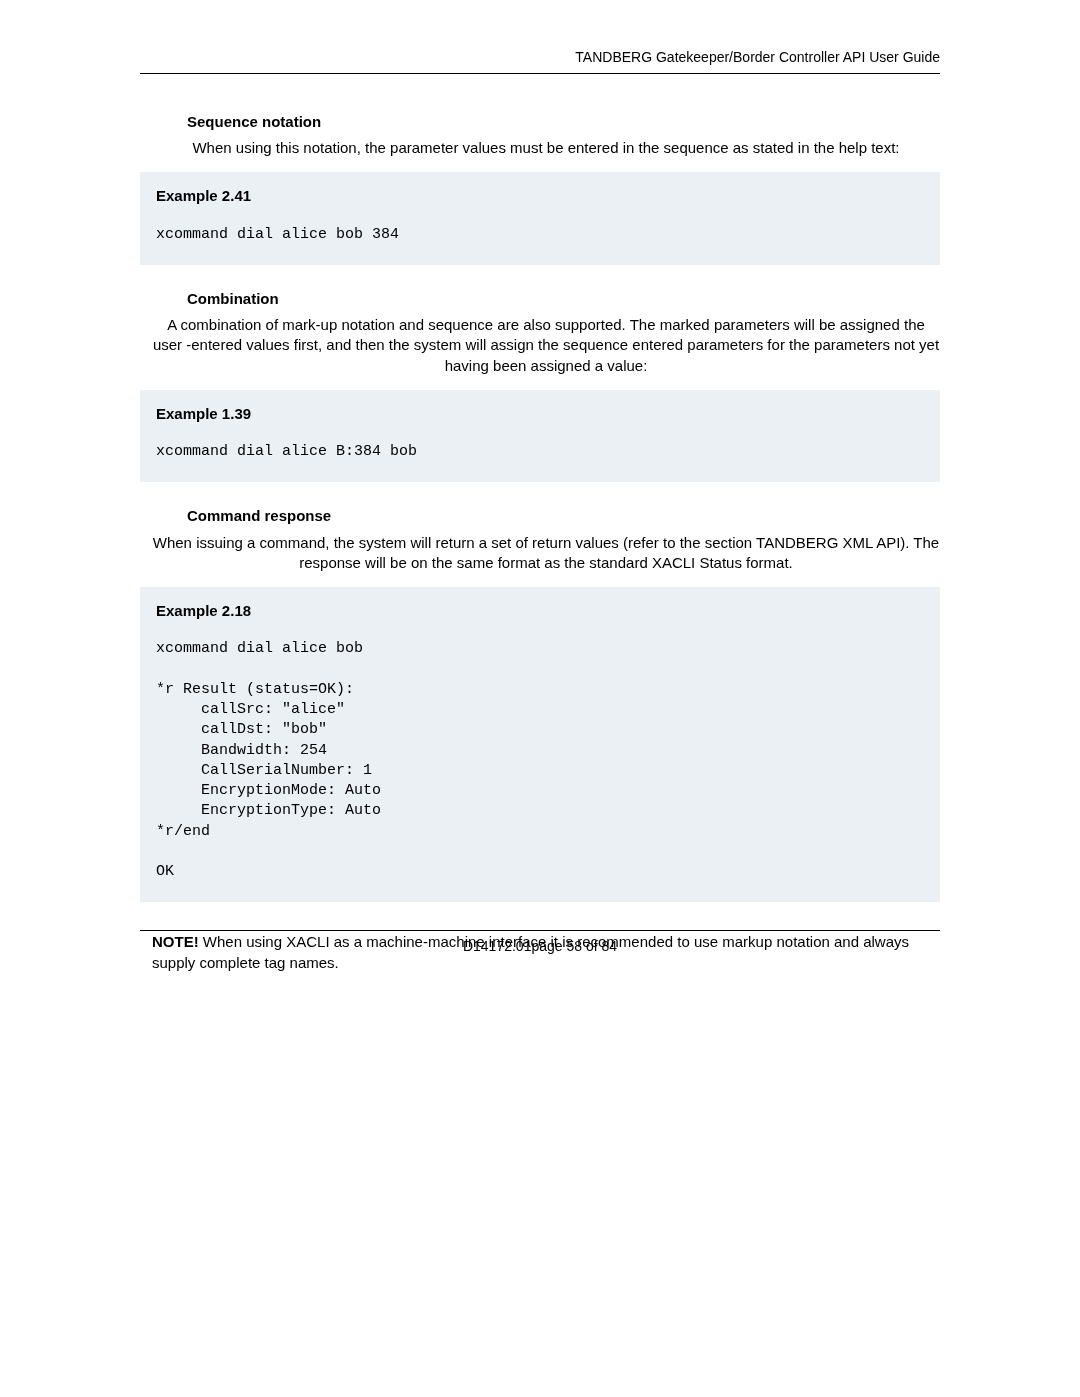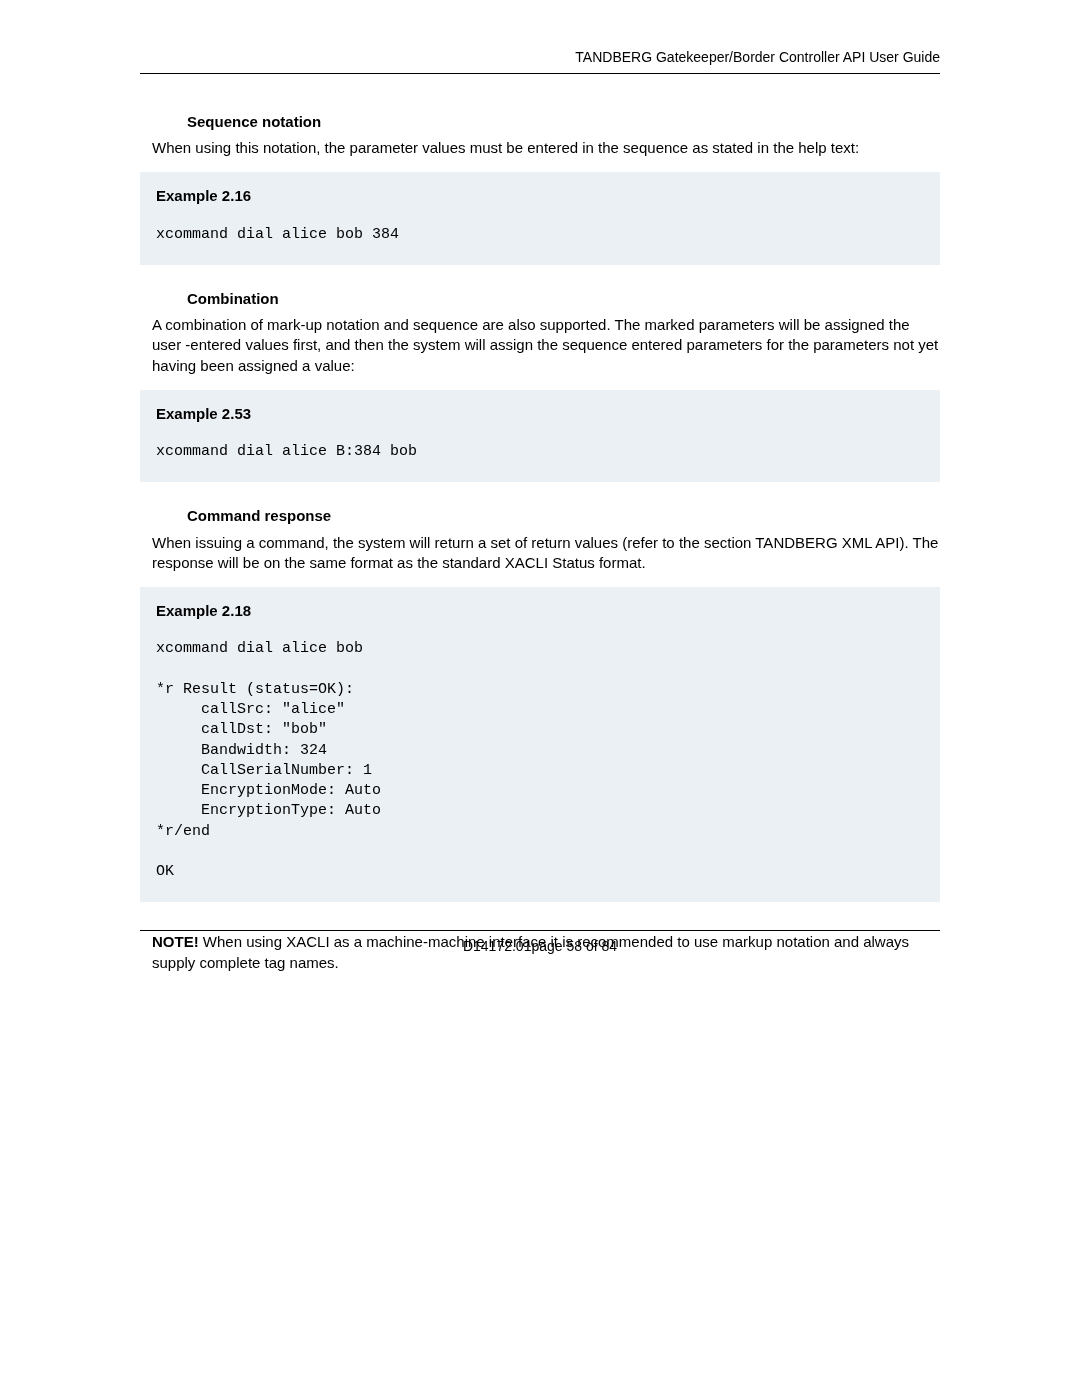--- a/index.html
+++ b/index.html
@@ -26,20 +26,21 @@
     font-size: 14px;
   }
   .section-title {
     font-weight: bold;
     margin-top: 20px;
     margin-bottom: 6px;
     margin-left: 47px;
   }
   .body-text {
     margin: 6px 0 14px 12px;
+    text-align: center;
   }
   .code-inline {
     font-family: "Courier New", monospace;
     font-size: 15px;
     white-space: pre;
     margin-bottom: 12px;
   }
   .example-box {
     background: #ebf0f5;
     padding: 14px 16px 20px 16px;
@@ -77,43 +78,43 @@
 <div class="page">
 
   <div class="header-line">
     <span>TANDBERG Gatekeeper/Border Controller API User Guide</span>
   </div>
 
   <div class="section-title">Sequence notation</div>
   <div class="body-text">When using this notation, the parameter values must be entered in the sequence as stated in the help text:</div>
 
   <div class="example-box">
-    <div class="example-title">Example 2.16</div>
+    <div class="example-title">Example 2.41</div>
     <div class="example-code">xcommand dial alice bob 384</div>
   </div>
 
   <div class="section-title">Combination</div>
   <div class="body-text">A combination of mark-up notation and sequence are also supported. The marked parameters will be assigned the user -entered values first, and then the system will assign the sequence entered parameters for the parameters not yet having been assigned a value:</div>
 
   <div class="example-box">
-    <div class="example-title">Example 2.53</div>
+    <div class="example-title">Example 1.39</div>
     <div class="example-code">xcommand dial alice B:384 bob</div>
   </div>
 
   <div class="section-title">Command response</div>
   <div class="body-text">When issuing a command, the system will return a set of return values (refer to the section TANDBERG XML API). The response will be on the same format as the standard XACLI Status format.</div>
 
   <div class="example-box">
     <div class="example-title">Example 2.18</div>
     <div class="example-code">xcommand dial alice bob
 
 *r Result (status=OK):
      callSrc: "alice"
      callDst: "bob"
-     Bandwidth: 324
+     Bandwidth: 254
      CallSerialNumber: 1
      EncryptionMode: Auto
      EncryptionType: Auto
 *r/end
 
 OK</div>
   </div>
 
   <div class="note-box">
     <span style="font-weight:bold;">NOTE!</span><span> When using XACLI as a machine-machine interface it is recommended to use markup notation and always supply complete tag names.</span>

